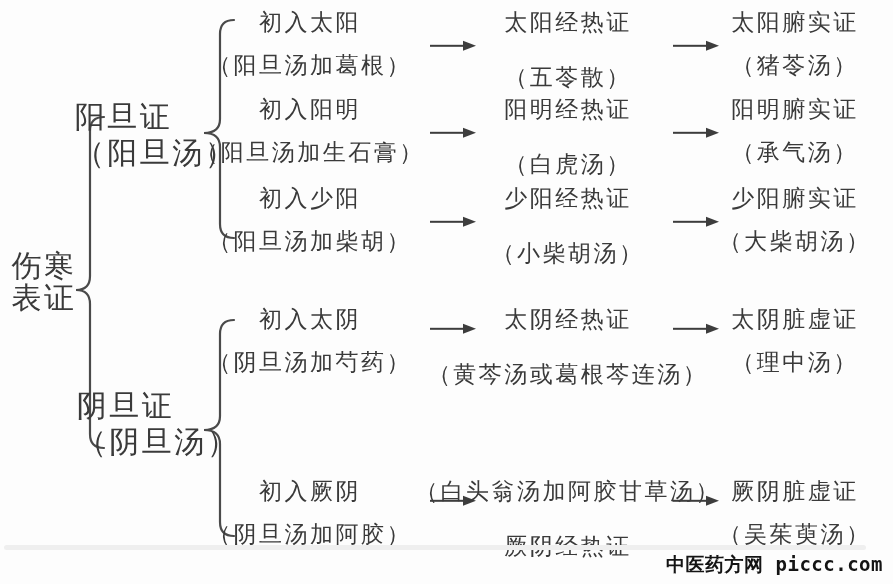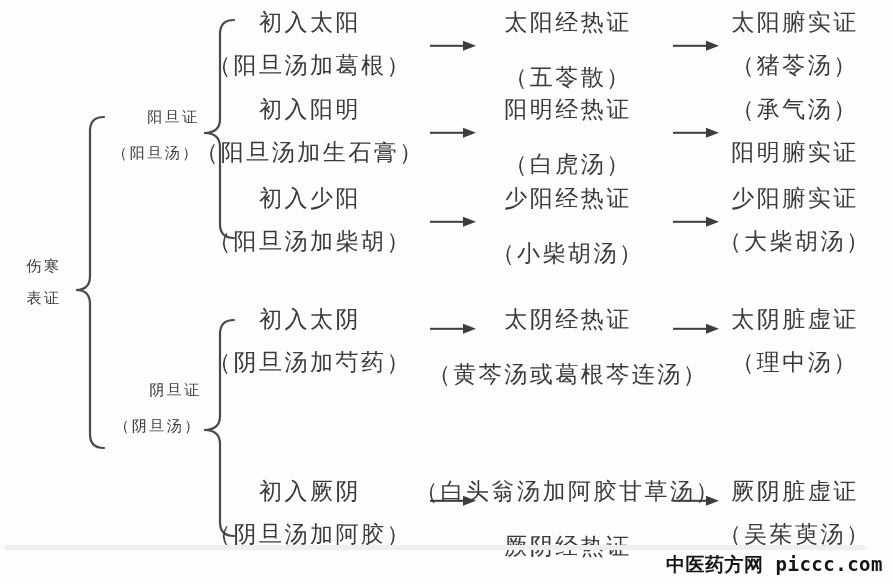--- a/index.html
+++ b/index.html
@@ -10,28 +10,28 @@
     overflow:hidden;
     font-family:"Liberation Serif","DejaVu Serif",serif;
     color:#3a3a3a;
   }
   .braces{position:absolute;left:0;top:0;width:893px;height:584px;}
   .txt{white-space:nowrap;}
   
   .stack{
     position:absolute;
     transform:translateX(-50%);
-    text-align:right;
-    font-size:15px;
+    text-align:left;
+    font-size:30px;
     letter-spacing:2.5px;
     line-height:36px;
   }
   .root-label{left:44px;top:250px;line-height:32px;}
   .branch-label-yang{left:156px;top:99px;}
-  .branch-label-yin{left:158px;top:372px;}
+  .branch-label-yin{left:158px;top:388px;}
   
   .diagram-row{position:absolute;left:0;width:893px;height:90px;}
   .r1{top:1px;}  .r2{top:88px;}  .r3{top:177px;}
   .r4{top:298px;} .r5{top:385px;} .r6{top:470px;}
   .cell{
     position:absolute;top:0;height:90px;
     transform:translateX(-50%);
     display:flex;flex-direction:column;
     text-align:center;
     font-size:23px;letter-spacing:2.5px;line-height:43px;
@@ -109,22 +109,22 @@
       <div class="txt">初入阳明</div>
       <div class="txt">（阳旦汤加生石膏）</div>
     </div>
     <div class="arrow arrow-a"></div>
     <div class="cell c2">
       <div class="txt">阳明经热证</div>
       <div class="txt">（白虎汤）</div>
     </div>
     <div class="arrow arrow-b"></div>
     <div class="cell c3">
+      <div class="txt">阳明腑实证</div>
       <div class="txt">（承气汤）</div>
-      <div class="txt">阳明腑实证</div>
     </div>
   </div>
 
   <div class="diagram-row r3">
     <div class="cell c1">
       <div class="txt">初入少阳</div>
       <div class="txt">（阳旦汤加柴胡）</div>
     </div>
     <div class="arrow arrow-a"></div>
     <div class="cell c2">

